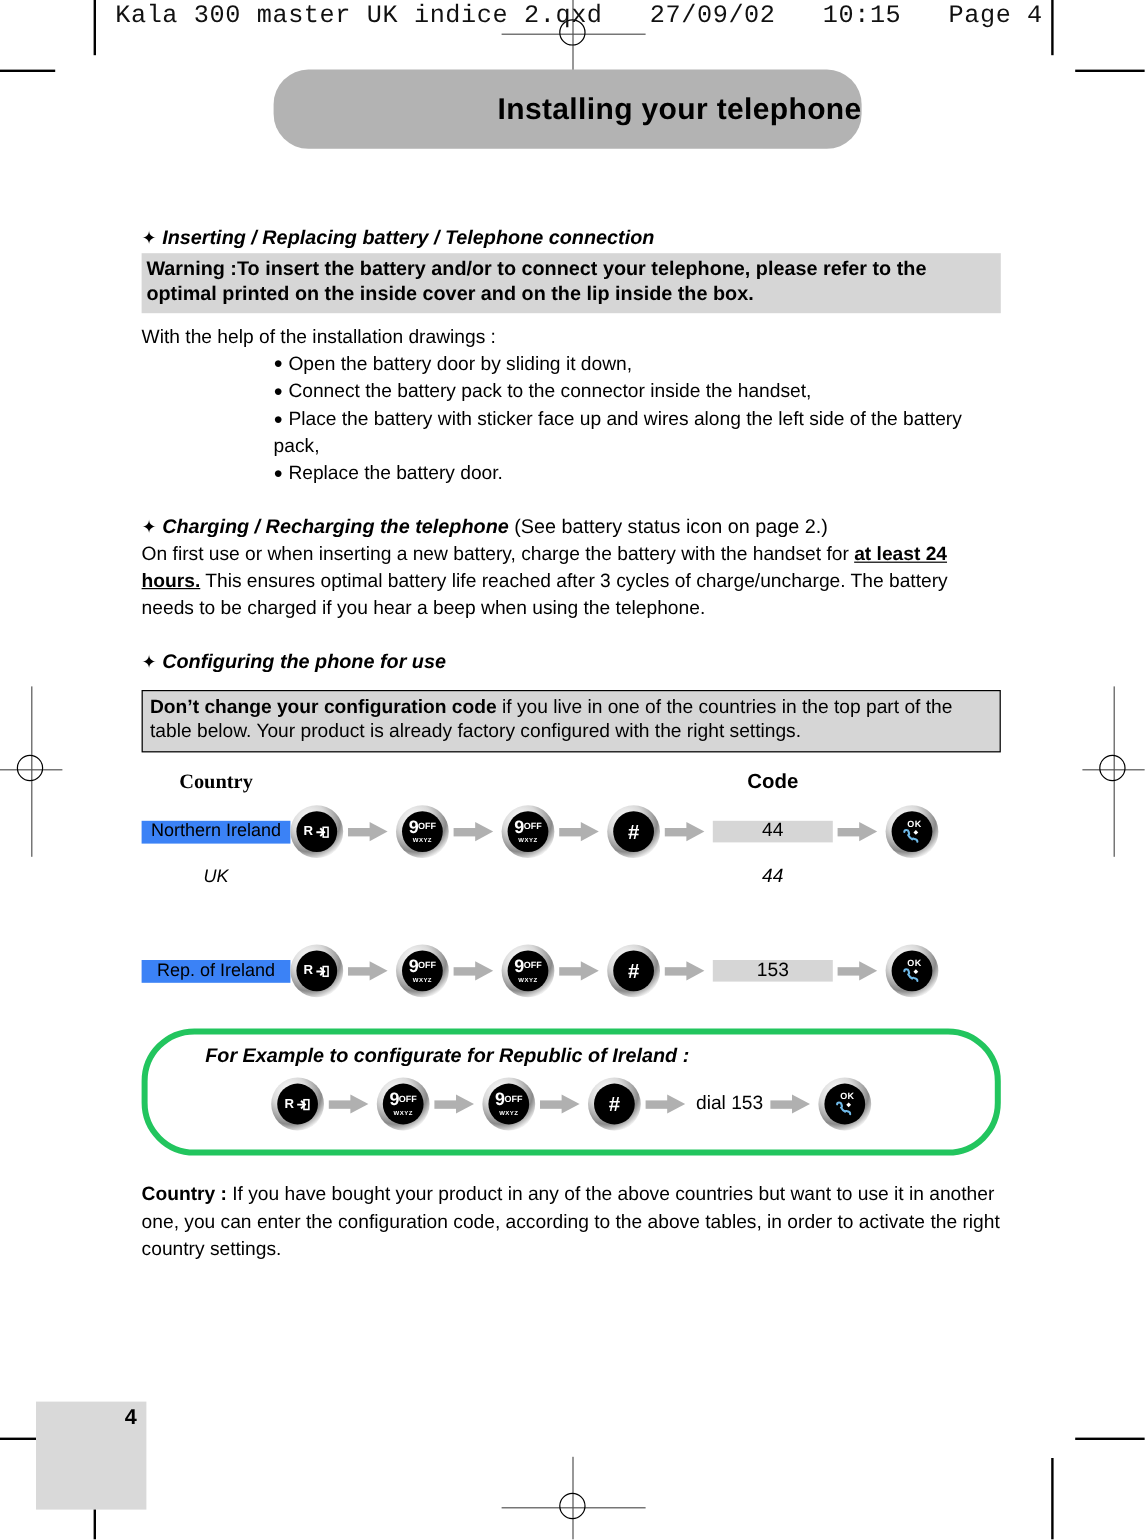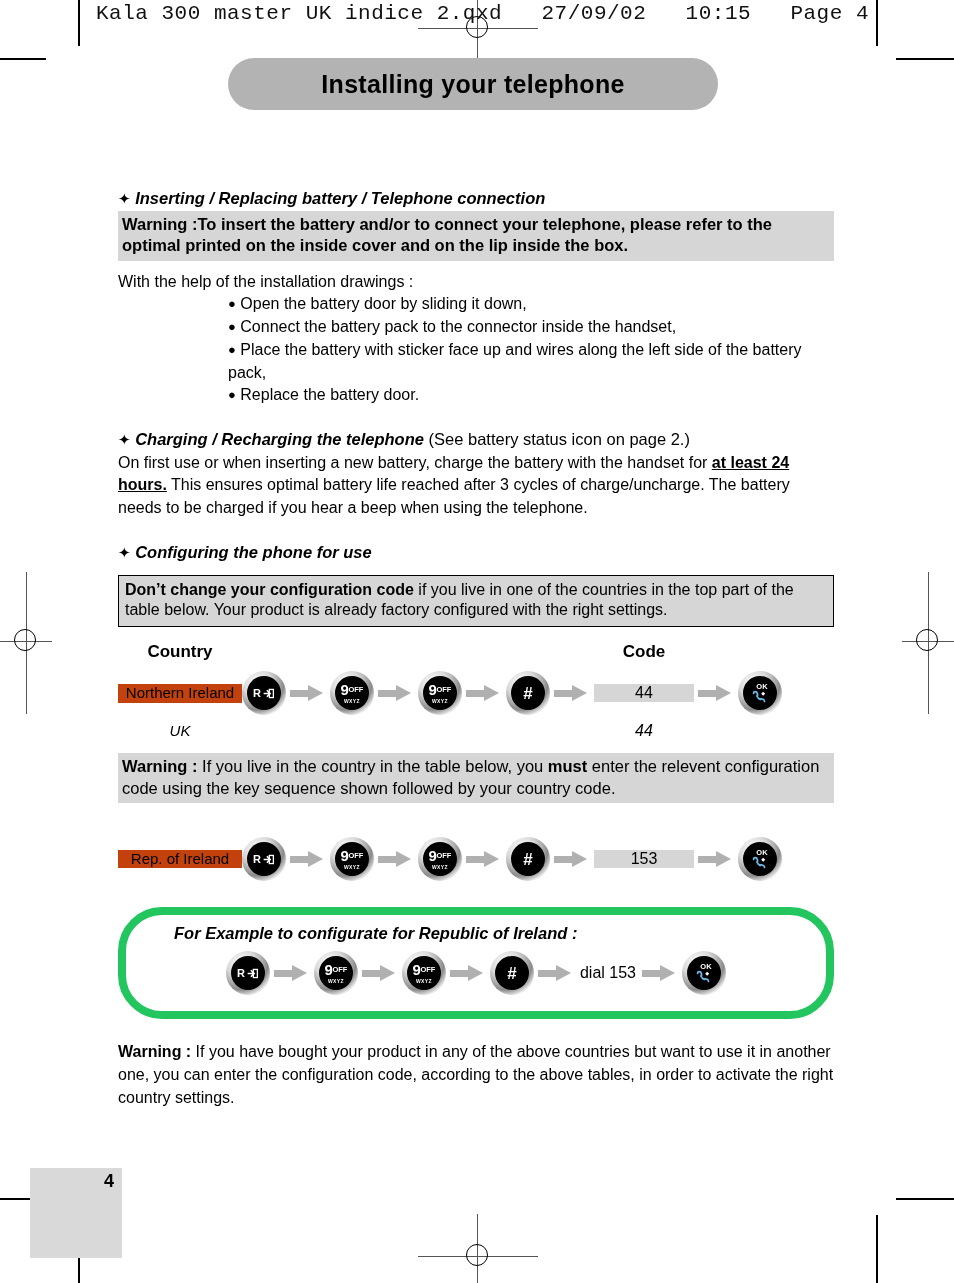--- a/index.html
+++ b/index.html
@@ -41,25 +41,25 @@
     font-size: 21px;
     letter-spacing: 0.5px;
     white-space: pre;
     color: #111;
   }
 
   
   .title-banner {
     position: absolute;
     left: 228px; top: 58px;
-    width: 490px; height: 52px;
+    width: 490px; height: 66px;
     background: #b3b3b3;
     display: flex;
     align-items: center;
-    justify-content: center;
+    justify-content: flex-end;
     border-radius: 29px;
   }
   .title-banner .t {
     font-size: 25px;
     font-weight: bold;
     letter-spacing: 0.3px;
   }
 
   
   .content {
@@ -127,21 +127,21 @@
     display: flex;
     align-items: center;
     height: 52px;
   }
   .country-cell {
     width: 124px;
     text-align: center;
     font-size: 15px;
     line-height: 1.25;
   }
-  .country-cell.shaded { background: #c2410c; }
+  .country-cell.shaded { background: #3b82f6; }
 
   .col-head {
     font-size: 17px;
     font-weight: bold;
     text-align: center;
   }
 
   .code-cell {
     width: 100px;
     text-align: center;
@@ -209,21 +209,21 @@
   .arrow .head {
     position: absolute; left: 18px; top: 1px;
     width: 0; height: 0;
     border-top: 8.5px solid transparent;
     border-bottom: 8.5px solid transparent;
     border-left: 15px solid #b0b0b0;
   }
 
   
   .example-box {
-    border: 8px solid #22c55e;
+    border: 5px solid #22c55e;
     border-radius: 44px;
     padding: 9px 20px 12px 20px;
     box-sizing: border-box;
   }
   .example-title {
     font-size: 16.5px;
     font-weight: bold;
     font-style: italic;
     margin: 0 0 4px 28px;
   }
@@ -341,21 +341,21 @@
   <div class="spacer-sm"></div>
 
   <div class="boxed">
     <b>Don’t change your configuration code</b><span> if you live in one of the countries in the top part of the table below. Your product is already factory configured with the right settings.</span>
   </div>
 
 
   <div class="spacer-sm"></div>
 
   <div class="seqrow" style="height:30px;">
-    <div class="col-head" style="width:124px;">Country</div>
+    <div class="col-head" style="width:124px;font-family:Liberation Serif, serif;">Country</div>
     <div class="key" style="visibility:hidden;"></div>
     <div class="arrow" style="visibility:hidden;"></div>
     <div class="key" style="visibility:hidden;"></div>
     <div class="arrow" style="visibility:hidden;"></div>
     <div class="key" style="visibility:hidden;"></div>
     <div class="arrow" style="visibility:hidden;"></div>
     <div class="key" style="visibility:hidden;"></div>
     <div class="arrow" style="visibility:hidden;"></div>
     <div class="col-head" style="width:100px;">Code</div>
     <div class="arrow" style="visibility:hidden;"></div>
@@ -447,23 +447,20 @@
     <div class="arrow" style="visibility:hidden;"></div>
     <div class="key" style="visibility:hidden;"></div>
     <div class="arrow" style="visibility:hidden;"></div>
     <div class="code-cell">44</div>
     <div class="arrow" style="visibility:hidden;"></div>
     <div class="key" style="visibility:hidden;"></div>
   </div>
 
   <div class="spacer-sm"></div>
 
-  <div class="grayband reg">
-    <b>Warning :</b><span> If you live in the country in the table below, you </span><b>must</b><span> enter the relevent configuration code using the key sequence shown followed by your country code.</span>
-  </div>
 
   <div class="spacer-lg"></div>
 
   <div class="seqrow">
     <div class="country-cell shaded">Rep. of Ireland</div>
 
     <div class="key">
       <div class="face">
           <div class="rrow">
             <span class="rlbl">R</span>
@@ -611,20 +608,20 @@
         </div>
           </div>
       </div>
 
     </div>
   </div>
 
   <div class="spacer-md"></div>
 
   <p class="advice">
-    <b>Warning :</b><span> If you have bought your product in any of the above countries but want to use it in another one, you can enter the configuration code, according to the above tables, in order to activate the right country settings.</span>
+    <b>Country :</b><span> If you have bought your product in any of the above countries but want to use it in another one, you can enter the configuration code, according to the above tables, in order to activate the right country settings.</span>
   </p>
 
 </div>
 
 <div class="page-box">
   <div class="page-num">4</div>
 </div>
 
 </body></html>

